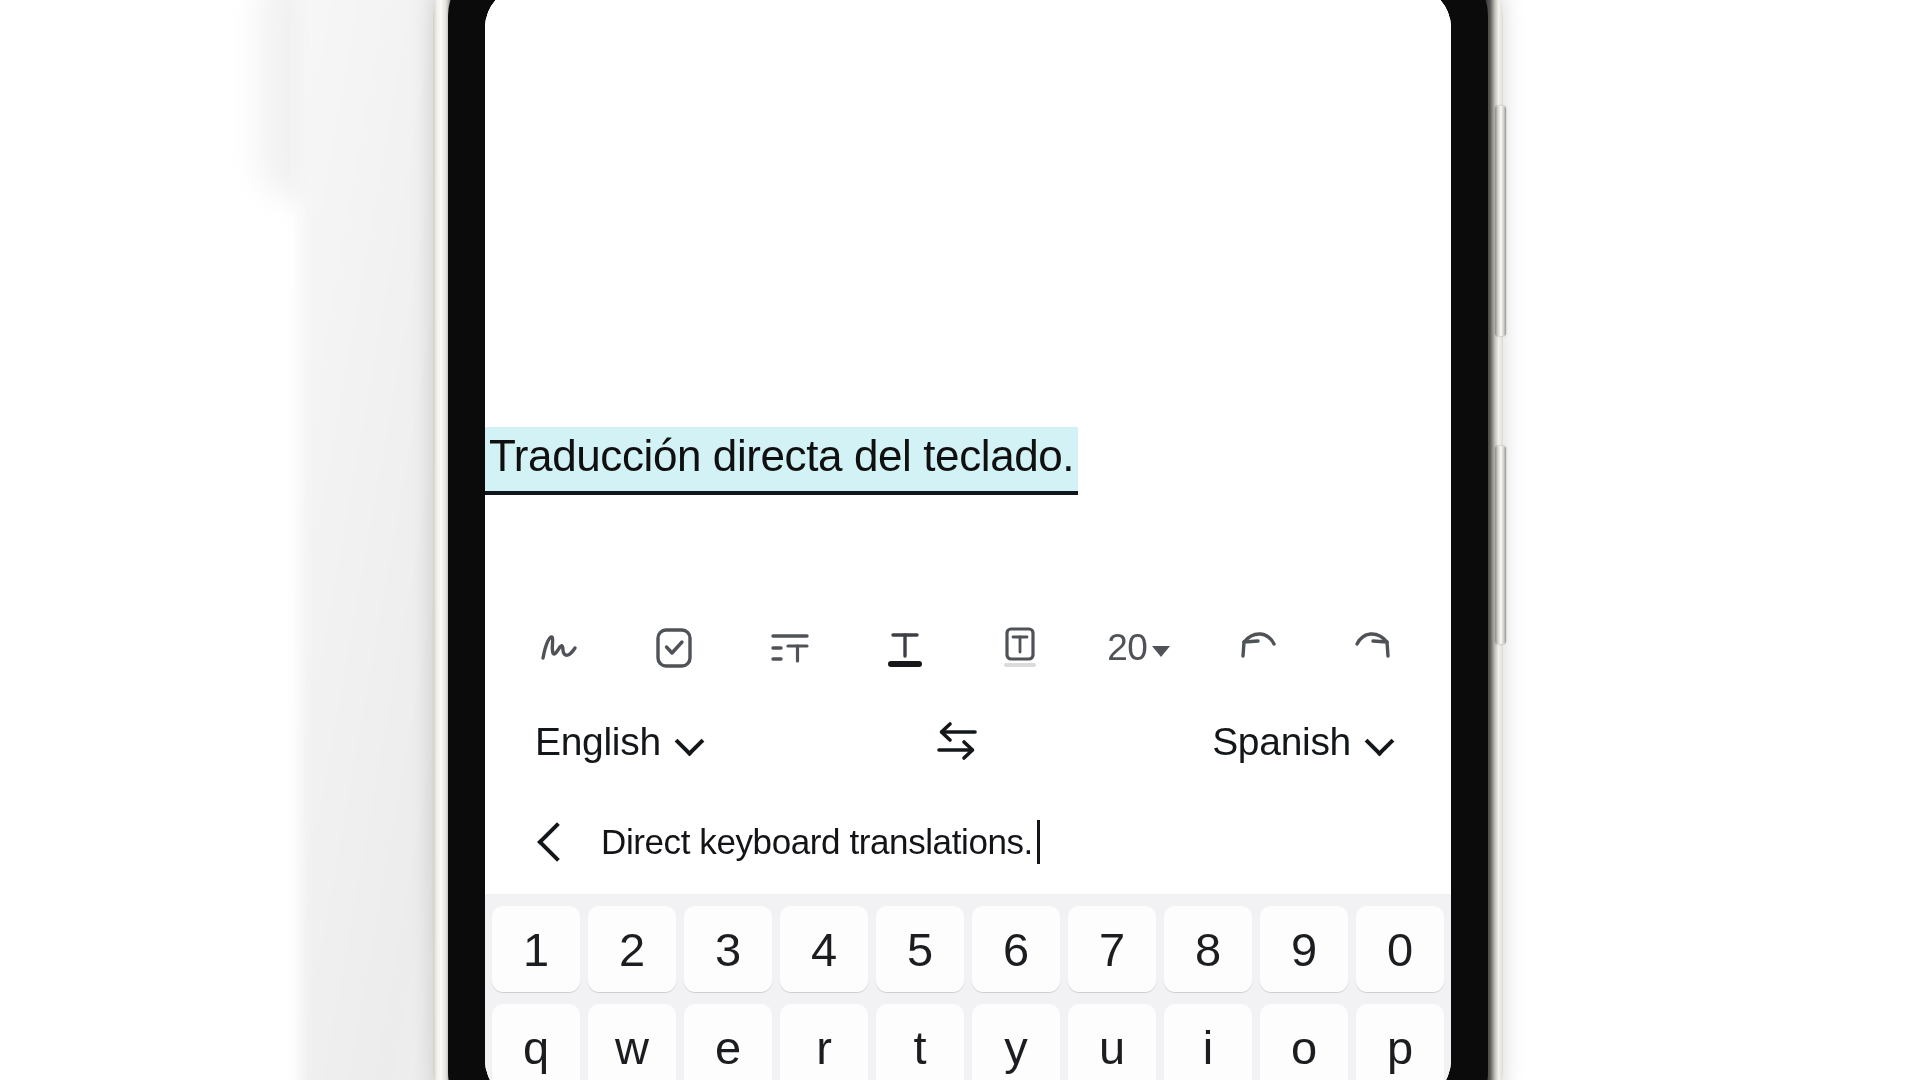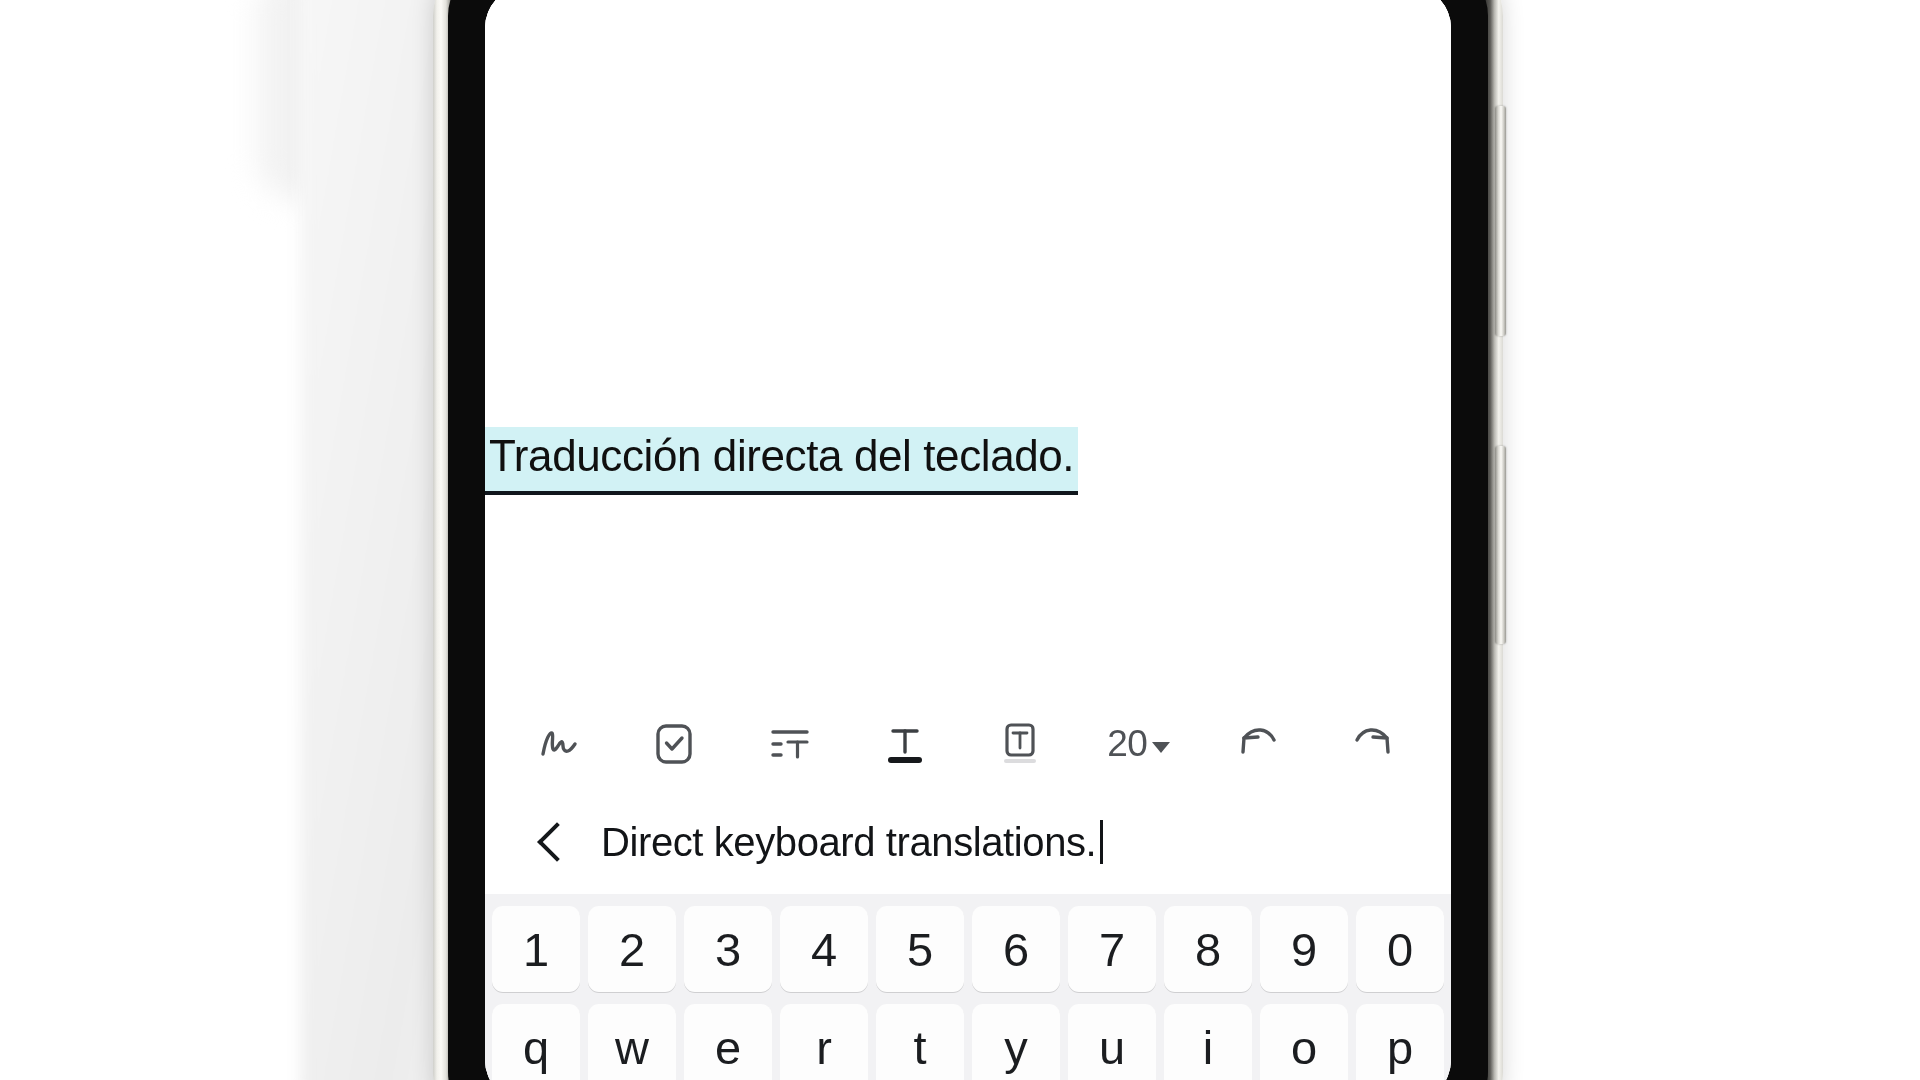--- a/index.html
+++ b/index.html
@@ -246,21 +246,21 @@
     margin-left: 7px;
   }
   #source-text-wrap {
     display: flex;
     align-items: center;
     margin-left: 22px;
     overflow: hidden;
     white-space: nowrap;
   }
   #source-text {
-    font-size: 40px;
+    font-size: 35px;
     color: #121417;
     letter-spacing: -0.4px;
     text-align: right;
   }
   #text-caret {
     display: inline-block;
     width: 3px;
     height: 44px;
     background: #121417;
     margin-left: 4px;
@@ -391,20 +391,44 @@
               <span>
                 <svg width="48" height="44" viewBox="0 0 48 44" fill="none">
                   <path d="M38 16 C28 4, 14 6, 8 18" stroke="#4f5256" stroke-width="3.4" stroke-linecap="round"></path>
                   <path d="M38 16 L39 30 M38 16 L24 15" stroke="#4f5256" stroke-width="3.4" stroke-linecap="round"></path>
                 </svg>
               </span>
             </button>
 
           </div>
 
+          <div id="language-bar">
+
+            <button class="lang-chip">
+              <span>English</span>
+              <span class="chev"></span>
+            </button>
+
+            <button id="swap-button">
+              <span>
+                <svg width="56" height="52" viewBox="0 0 56 52" fill="none">
+                  <path d="M46 17 H13" stroke="#14171a" stroke-width="3.6" stroke-linecap="round"></path>
+                  <path d="M21 9 L12.5 17 L21 25" stroke="#14171a" stroke-width="3.6" stroke-linecap="round" stroke-linejoin="round"></path>
+                  <path d="M10 35 H43" stroke="#14171a" stroke-width="3.6" stroke-linecap="round"></path>
+                  <path d="M35 27 L43.5 35 L35 43" stroke="#14171a" stroke-width="3.6" stroke-linecap="round" stroke-linejoin="round"></path>
+                </svg>
+              </span>
+            </button>
+
+            <button class="lang-chip">
+              <span>Spanish</span>
+              <span class="chev"></span>
+            </button>
+
+          </div>
 
           <div id="input-row">
             <button id="back-chevron"></button>
             <div id="source-text-wrap">
               <span id="source-text">Direct keyboard translations.</span>
               <span id="text-caret"></span>
             </div>
           </div>
 
           <div id="keyboard">

